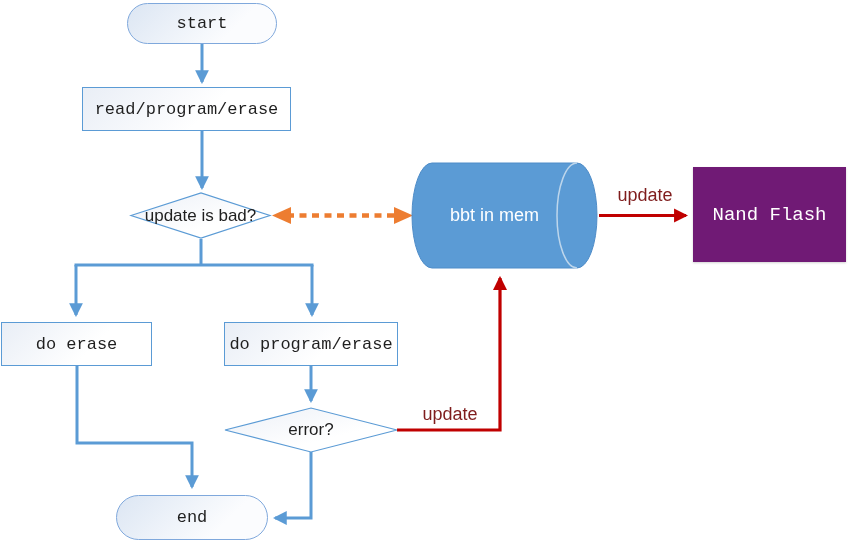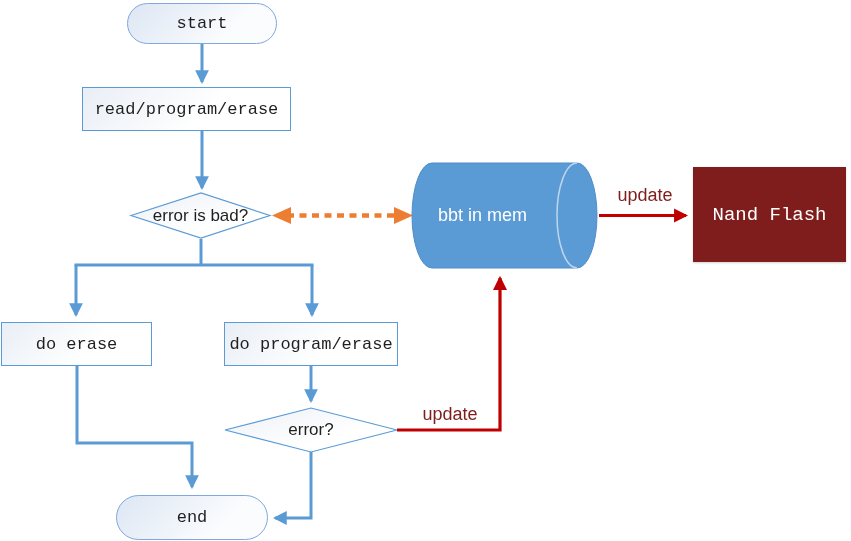--- a/index.html
+++ b/index.html
@@ -14,21 +14,21 @@
   }
   .rect{
     border:1px solid #5B9BD5;
     background:linear-gradient(135deg,#e9eef6 0%,#ffffff 60%);
   }
   .oval{
     border:1px solid #7FA8DC;border-radius:23px;
     background:linear-gradient(135deg,#dce6f3 0%,#fbfcfe 70%);
   }
   .greenbox{
-    background:#7f1d1d;color:#ffffff;font-size:19px;
+    background:#701a75;color:#ffffff;font-size:19px;
     box-shadow:0 1px 2px rgba(0,0,0,0.18);
   }
   .shape-label{
     position:absolute;display:flex;align-items:center;justify-content:center;
     font-size:17px;color:#1f1f1f;pointer-events:none;
   }
   .cyl-label{color:#ffffff;font-size:18px;}
   .edge-label{
     position:absolute;font-size:18px;color:#7f1d1d;text-align:center;
   }
@@ -77,23 +77,23 @@
   </svg>
 
   <div class="node oval" style="left:127px;top:3px;width:150px;height:41px;">
     <span>start</span>
   </div>
 
   <div class="node rect" style="left:82px;top:87px;width:209px;height:44px;">
     <span>read/program/erase</span>
   </div>
 
-  <div class="shape-label" style="left:131px;top:193px;width:139px;height:45px;">error is bad?</div>
+  <div class="shape-label" style="left:131px;top:193px;width:139px;height:45px;">update is bad?</div>
 
-  <div class="shape-label cyl-label" style="left:400px;top:163px;width:165px;height:105px;">bbt in mem</div>
+  <div class="shape-label cyl-label" style="left:412px;top:163px;width:165px;height:105px;">bbt in mem</div>
 
   <div class="node greenbox" style="left:693px;top:167px;width:153px;height:95px;">
     <span>Nand Flash</span>
   </div>
 
   <div class="node rect" style="left:1px;top:322px;width:151px;height:44px;">
     <span>do erase</span>
   </div>
 
   <div class="node rect" style="left:224px;top:322px;width:174px;height:44px;">

